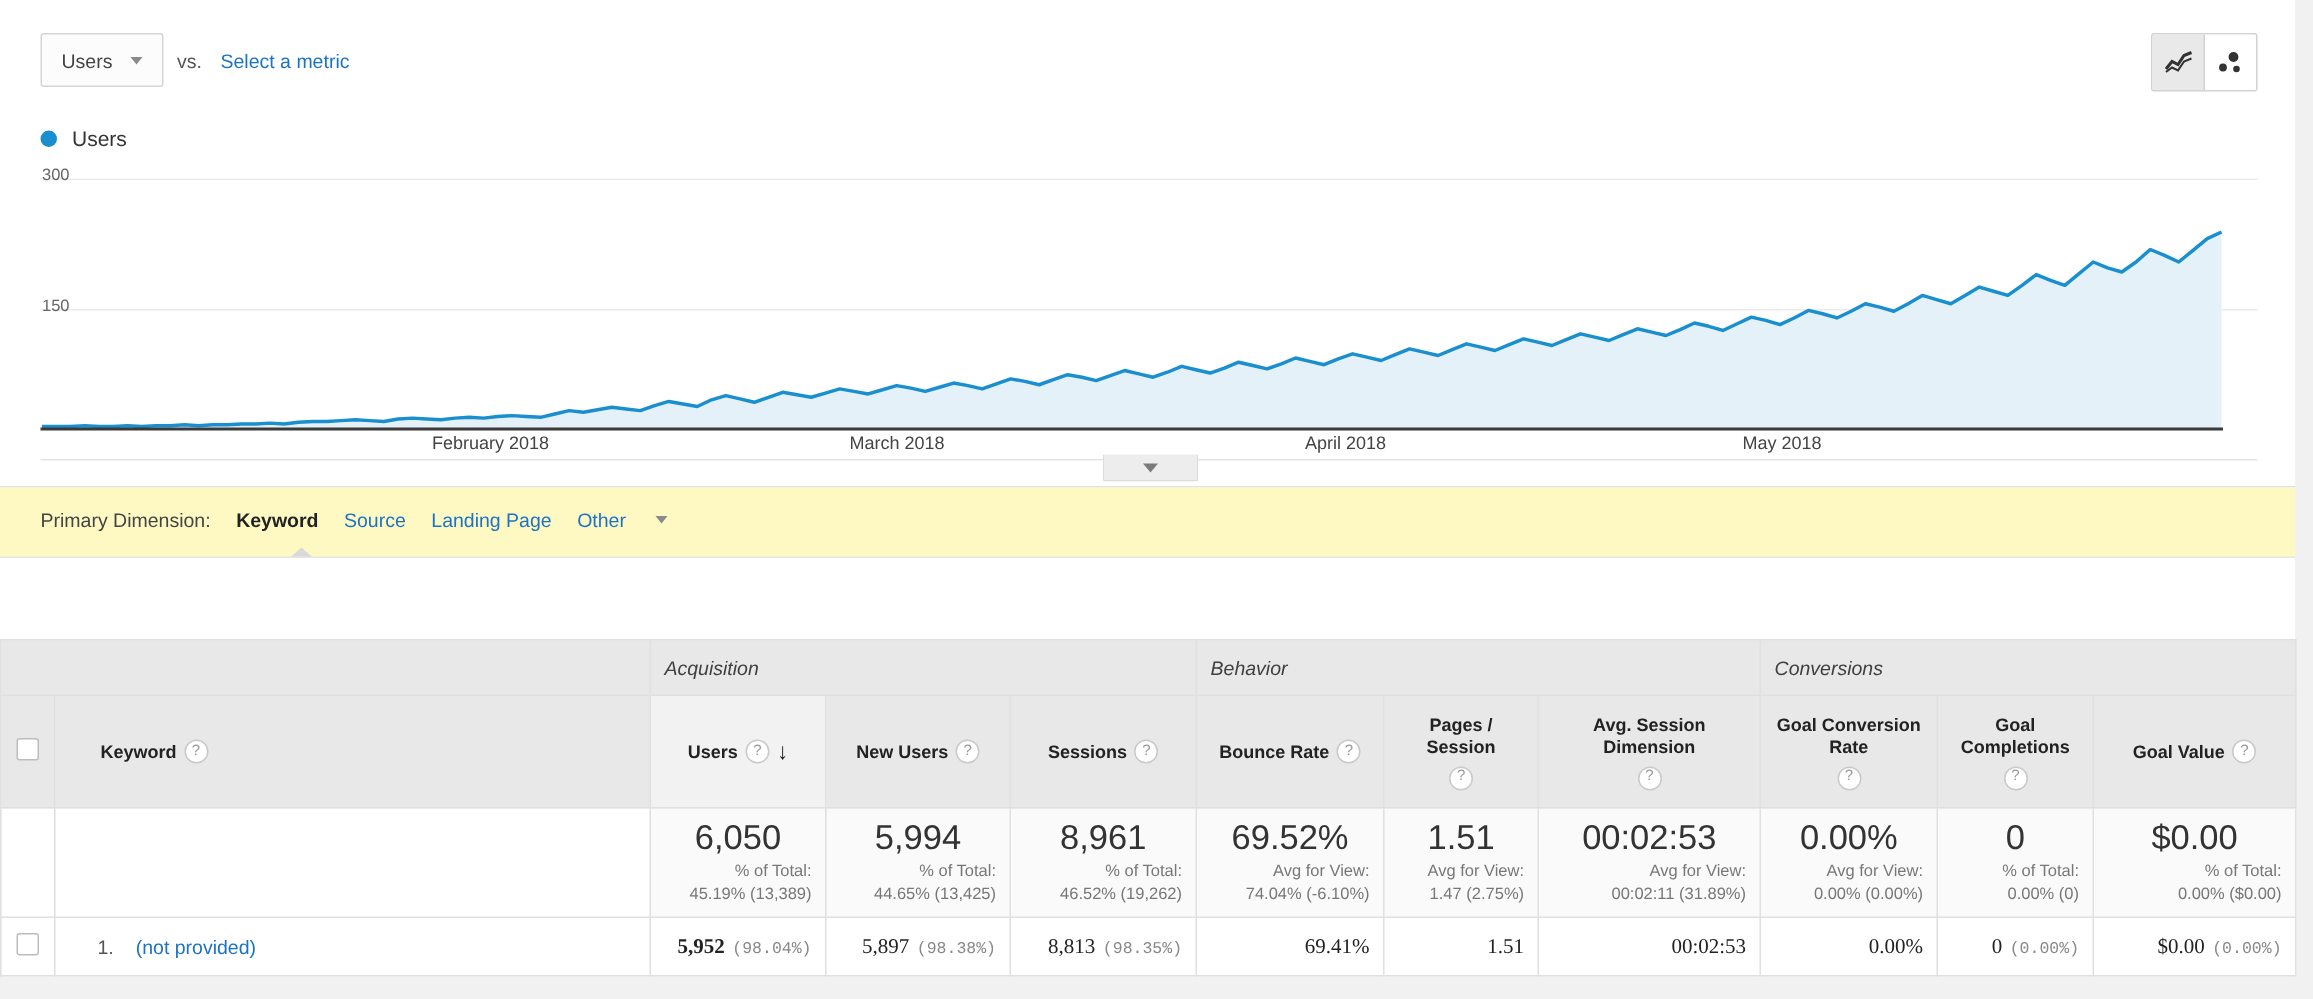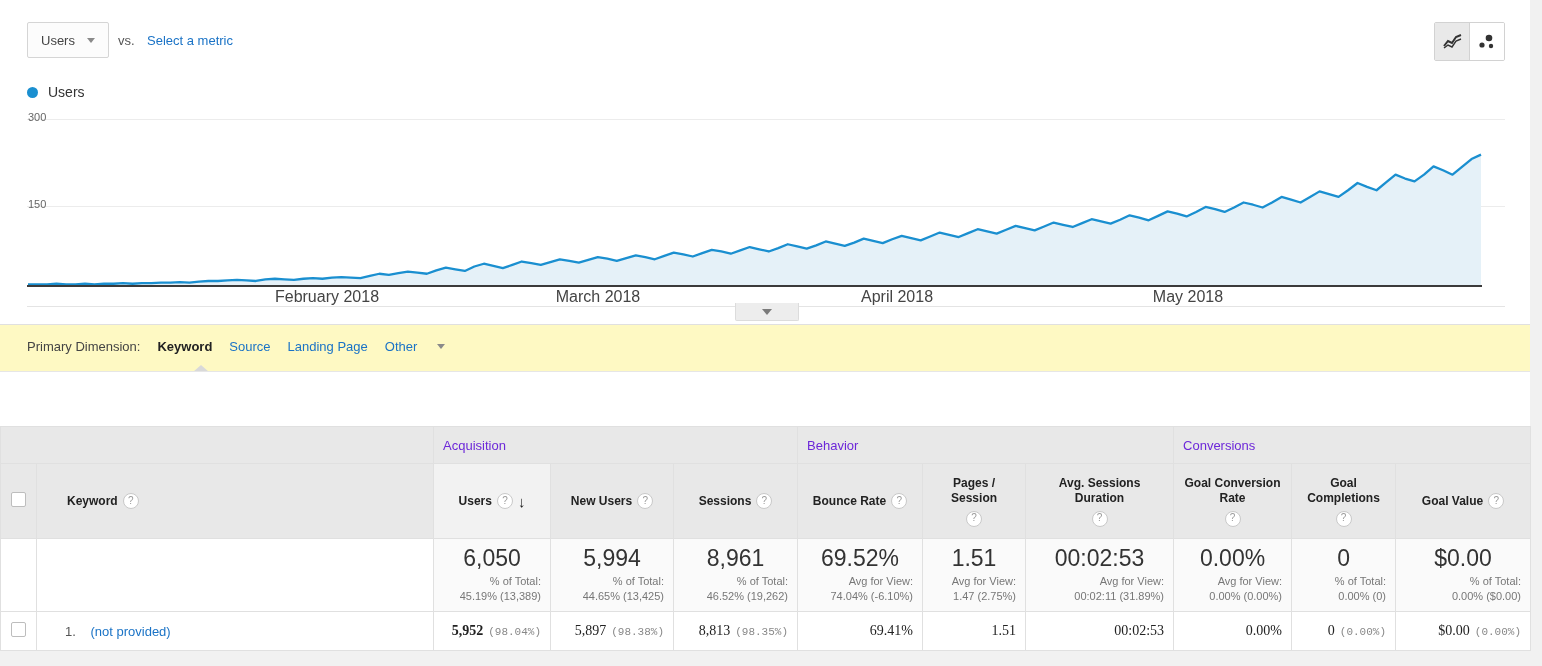--- a/index.html
+++ b/index.html
@@ -56,21 +56,21 @@
 
   .legend{position:absolute;left:27px;top:84px;display:flex;align-items:center;gap:10px;}
   .legend .dot{width:11px;height:11px;border-radius:50%;background:#1a8fd0;}
   .legend .txt{font-size:14px;color:#333;}
 
   .plot{position:absolute;left:0;top:108px;width:1530px;height:185px;}
   .grid-line{position:absolute;left:27px;width:1478px;height:1px;background:#ececec;}
   .ylab{position:absolute;left:28px;font-size:11px;color:#666;}
   .axis-base{position:absolute;left:27px;top:177px;width:1455px;height:2px;background:#3b3b3b;}
   .xaxis-rule{position:absolute;left:27px;top:306px;width:1478px;height:1px;background:#e4e4e4;}
-  .xlab{position:absolute;top:288px;font-size:16px;color:#444;transform:translateX(-50%);}
+  .xlab{position:absolute;top:288px;font-size:12px;color:#444;transform:translateX(-50%);}
 
   .collapse-tab{
     position:absolute;left:735px;top:303px;width:62px;height:17px;
     background:#ededed;border:1px solid #dcdcdc;border-top:none;border-radius:0 0 2px 2px;
     display:flex;align-items:center;justify-content:center;cursor:pointer;
   }
   .collapse-tab .cv{width:0;height:0;border-left:5px solid transparent;border-right:5px solid transparent;border-top:6px solid #7b7b7b;}
 
   
   .pdim{position:absolute;left:0;top:325px;width:1530px;height:47px;background:#fef9c3;}
@@ -83,21 +83,21 @@
     border-left:8px solid transparent;border-right:8px solid transparent;border-bottom:7px solid #d9d9d9;}
   .pdim-sep{position:absolute;left:0;top:46px;width:1530px;height:1px;background:#e6e6e6;}
 
   
   .toolbar{position:absolute;left:0;top:372px;width:1530px;height:54px;background:#fff;}
 
   
   .table{position:absolute;left:0;top:426px;width:1530px;}
   table{border-collapse:collapse;width:1530px;table-layout:fixed;}
   th,td{border:1px solid #e0e0e0;padding:0;vertical-align:middle;}
-  thead .grp th{background:#e8e8e8;height:36px;font-size:13px;font-weight:normal;color:#6d28d9;text-align:left;padding-left:9px;}
+  thead .grp th{background:#e8e8e8;height:36px;font-size:13px;font-weight:normal;color:#404040;text-align:left;padding-left:9px;font-style:italic;}
   thead .cols th{background:#e8e8e8;height:74px;font-size:12px;font-weight:bold;color:#222;text-align:center;padding:0 7px;line-height:1.25;}
   thead .cols th.sorted{background:#f2f2f2;}
   .hcell{display:flex;align-items:center;justify-content:center;gap:5px;flex-wrap:wrap;}
   .hcell.left{justify-content:flex-start;}
   .qm{
     width:14px;height:14px;border-radius:50%;border:1px solid #c9c9c9;background:#fff;color:#9a9a9a;
     font-size:10px;font-weight:normal;display:inline-flex;align-items:center;justify-content:center;cursor:pointer;flex:none;
   }
   .sort-arrow{font-size:15px;color:#222;line-height:1;}
   .chk{width:13px;height:13px;border:1px solid #bdbdbd;border-radius:2px;background:#fff;display:inline-block;cursor:pointer;}
@@ -262,21 +262,21 @@
             </span>
           </th>
           <th>
             <span class="hcell">
               <span>Pages / Session</span>
               <span class="qm">?</span>
             </span>
           </th>
           <th>
             <span class="hcell">
-              <span>Avg. Sessions Duration</span>
+              <span>Avg. Session Dimension</span>
               <span class="qm">?</span>
             </span>
           </th>
           <th>
             <span class="hcell">
               <span>Goal Conversion Rate</span>
               <span class="qm">?</span>
             </span>
           </th>
           <th>

